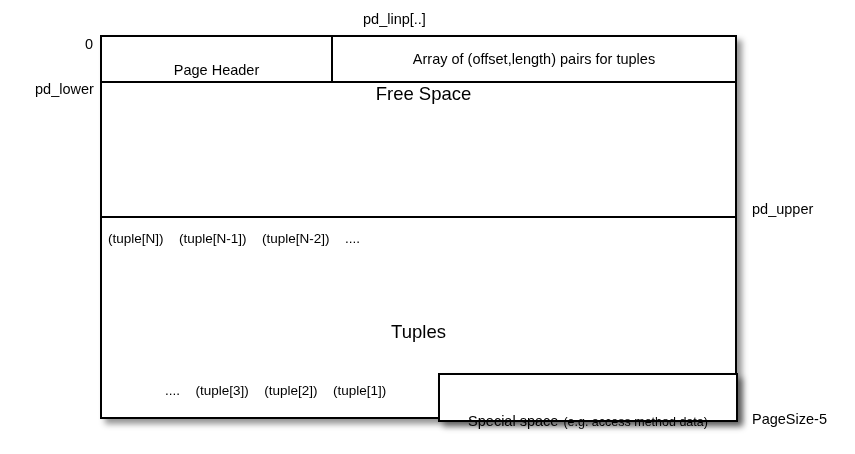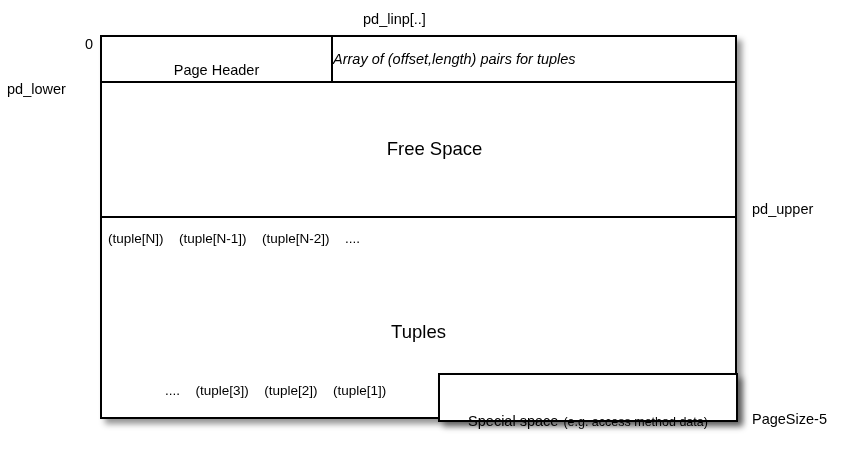--- a/index.html
+++ b/index.html
@@ -81,33 +81,31 @@
     justify-content: center;
   }
   .band-linp {
     position: absolute;
     left: 231px;
     top: 0;
     right: 0;
     height: 44px;
     display: flex;
     align-items: center;
-    justify-content: flex-start;
-    font-style: italic;
+    justify-content: center;
   }
 
   
   .band-free {
     position: absolute;
-    left: 16px;
+    left: 5px;
     top: 46px;
     width: 100%;
     height: 132px;
     display: flex;
-    align-items: center;
     justify-content: center;
   }
 
   
   .band-tuples {
     position: absolute;
     left: 0;
     top: 181px;
     width: 100%;
     bottom: 0;
@@ -149,21 +147,21 @@
   }
   .special-inner {
     display: flex;
     align-items: baseline;
     gap: 5px;
   }
 
   
   .lbl-pdlinp  { left: 335px; top: 12px; }
   .lbl-zero    { left: 85px;  top: 37px; }
-  .lbl-pdlower { left: 7px;  top: 82px; }
+  .lbl-pdlower { left: 35px;  top: 82px; }
   .lbl-pdupper { left: 752px; top: 202px; }
   .lbl-pagesize{ left: 752px; top: 412px; }
 </style>
 </head>
 <body>
 
 <div id="canvas">
 
   <div class="lbl lbl-top lbl-pdlinp">pd_linp[..]</div>
 

